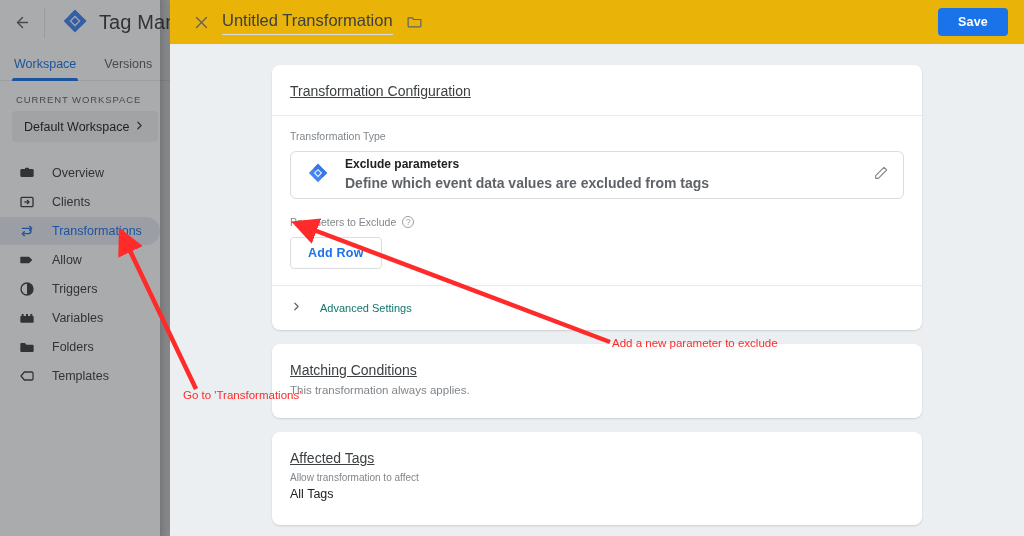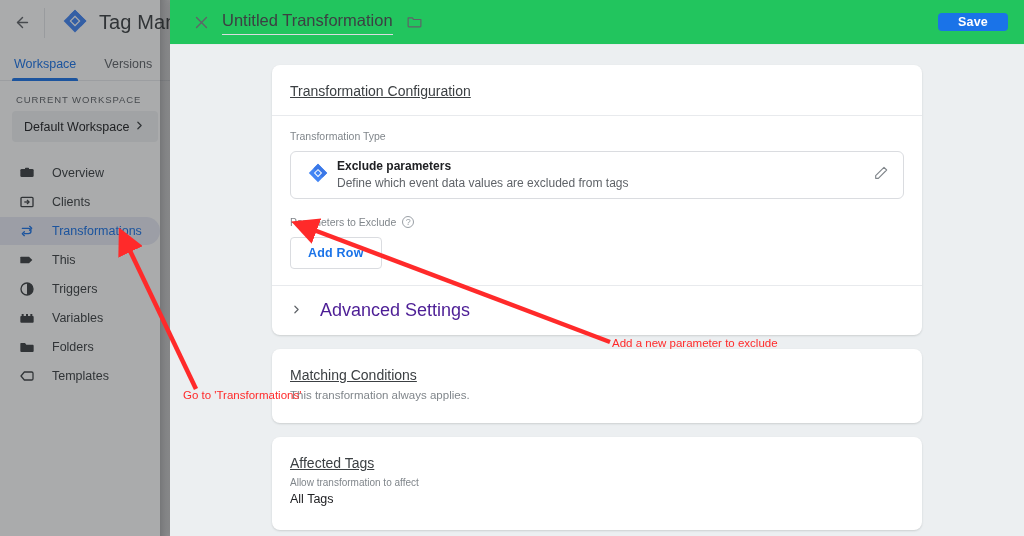--- a/index.html
+++ b/index.html
@@ -78,37 +78,37 @@
     pointer-events: none;
   }
 
   
   .modal {
     position: absolute; left: 170px; top: 0; width: 854px; height: 536px;
     background: #eceff1; box-shadow: -2px 0 6px rgba(0,0,0,.12);
     display: flex; flex-direction: column;
   }
   .modal-header {
-    height: 45px; background: #22c55e; display: flex; align-items: center;
+    height: 45px; background: #eab308; display: flex; align-items: center;
     padding: 0 16px 0 16px; flex: 0 0 45px; border-bottom: 1px solid #e8eaed;
   }
   .close-btn {
     width: 30px; height: 30px; display: flex; align-items: center;
     justify-content: center; color: #5f6368; font-size: 17px; margin-right: 6px;
   }
   .title-wrap { display: flex; align-items: center; gap: 13px; }
   .modal-title {
     font-size: 16.5px; color: #3c4043; border-bottom: 1px solid #dadce0;
     padding-bottom: 2px; line-height: 1.35;
   }
   .folder-icon { color: #5f6368; display: flex; align-items: center; }
   .modal-header-spacer { flex: 1; }
   .save-btn {
     background: #1a73e8; color: #fff; font-size: 12.5px; font-weight: bold;
-    border: none; border-radius: 4px; height: 18px; padding: 0 20px;
+    border: none; border-radius: 4px; height: 28px; padding: 0 20px;
     letter-spacing: .2px;
   }
 
   .modal-body { flex: 1; overflow: hidden; padding: 20px 102px 0 102px; }
 
   .card {
     background: #ffffff; border-radius: 8px; box-shadow: 0 1px 2px rgba(60,64,67,.18);
     margin-bottom: 14px;
   }
   .card-title {
@@ -122,39 +122,39 @@
   .field-label { font-size: 10.5px; color: #80868b; margin-bottom: 9px; }
   .field-label.inline { display: flex; align-items: center; gap: 6px; }
   .help-ico {
     width: 12px; height: 12px; border-radius: 50%; border: 1px solid #9aa0a6;
     color: #9aa0a6; font-size: 9px; line-height: 10px; text-align: center;
     display: inline-block;
   }
 
   .type-box {
     border: 1px solid #dadce0; border-radius: 6px; height: 48px;
-    display: flex; align-items: center; padding: 0 14px 0 16px; gap: 8px;
+    display: flex; align-items: center; padding: 0 14px 0 16px; gap: 16px;
   }
   .type-texts { flex: 1; }
   .type-name { font-size: 12px; font-weight: bold; color: #202124; line-height: 1.4; }
-  .type-desc { font-size: 12px; color: #5f6368; line-height: 1.45; }
+  .type-desc { font-size: 14px; color: #5f6368; line-height: 1.45; font-weight: bold; }
   .pencil { color: #80868b; }
 
   .add-row-btn {
     display: inline-block; border: 1px solid #dadce0; border-radius: 4px;
     background: #fff; color: #1a73e8; font-size: 12.5px; font-weight: bold;
     padding: 8px 17px; letter-spacing: .2px;
   }
 
   .adv-row {
     border-top: 1px solid #e8eaed; padding: 14px 18px; display: flex;
     align-items: center; gap: 17px;
   }
   .adv-caret { color: #5f6368; font-size: 12px; }
-  .adv-label { font-size: 18px; color: #4c1d95; }
+  .adv-label { font-size: 11px; color: #0f766e; }
 
   .body-text { font-size: 11.5px; color: #80868b; padding: 0 18px 22px 18px; }
   .sub-label { font-size: 10px; color: #80868b; padding: 0 26px 4px 18px; }
   .value-text { font-size: 12.5px; color: #202124; padding: 0 18px 24px 18px; }
 
   
   .anno { position: absolute; inset: 0; pointer-events: none; }
   .anno svg { position: absolute; left: 0; top: 0; width: 1024px; height: 536px; }
   .anno-text {
     position: absolute; color: #ff2a2a; font-size: 11.5px; white-space: nowrap;
@@ -241,21 +241,21 @@
           </span>
           <span class="label">Transformations</span>
         </div>
 
         <div class="nav-item">
           <span class="ico">
             <svg width="16" height="16" viewBox="0 0 24 24" fill="currentColor">
                 <path d="M3 7h12l5 5-5 5H3a1 1 0 0 1-1-1V8a1 1 0 0 1 1-1z"></path>
               </svg>
           </span>
-          <span class="label">This</span>
+          <span class="label">Allow</span>
         </div>
 
         <div class="nav-item">
           <span class="ico">
             <svg width="16" height="16" viewBox="0 0 24 24" fill="none" stroke="currentColor" stroke-width="2">
                 <circle cx="12" cy="12" r="9"></circle>
                 <path d="M12 3a9 9 0 0 1 0 18z" fill="currentColor" stroke="none"></path>
               </svg>
           </span>
           <span class="label">Triggers</span>

